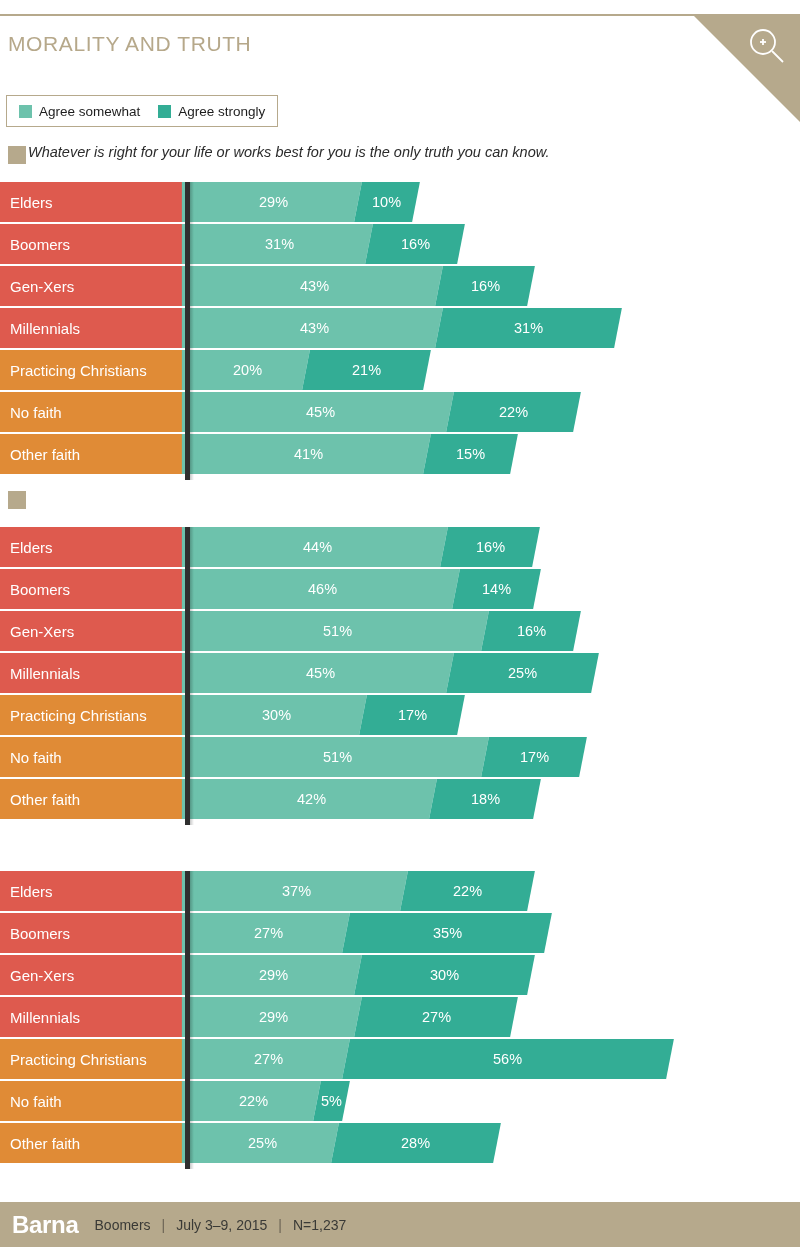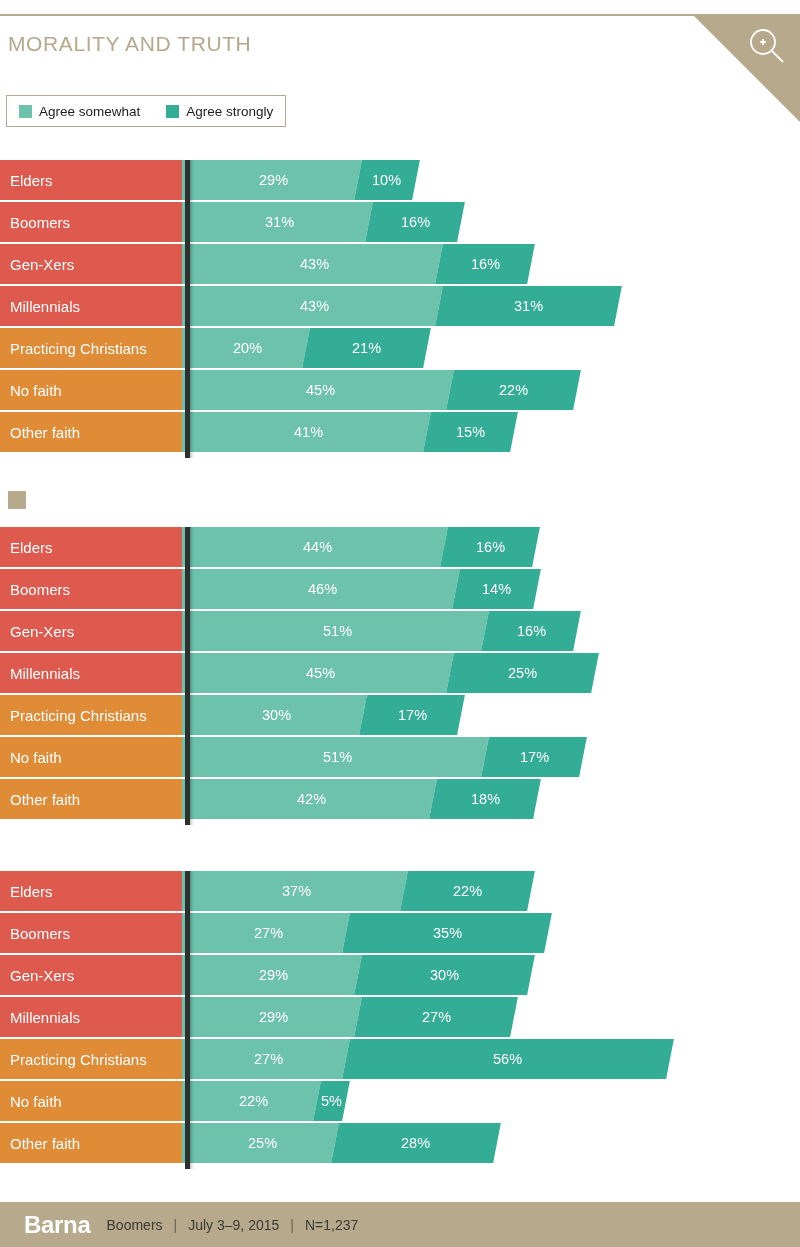--- a/index.html
+++ b/index.html
@@ -47,21 +47,21 @@
     position: absolute; left: 8px; top: 56px;
     font-size: 14px; font-style: italic; color: #3a3a3a;
   }
 
   
   .legend {
     position: absolute; left: 6px; top: 95px;
     height: 32px;
     border: 1px solid #b6a98c;
     display: flex; align-items: center;
-    padding: 0 12px; gap: 26px;
+    padding: 0 12px; gap: 18px;
     background: #fff;
     justify-content: flex-end;
   }
   .legend-item { display: flex; align-items: center; gap: 7px; }
   .legend-swatch { width: 13px; height: 13px; display: inline-block; }
   .legend-label { font-size: 13.5px; color: #1d1d1d; }
 
   
   .section { position: absolute; left: 0; width: 800px; }
   .section-head {
@@ -124,21 +124,21 @@
     transform: skewX(11deg);
     transform-origin: left top;
   }
 
   
   .footer {
     position: absolute; left: 0; bottom: 0;
     width: 800px; height: 45px;
     background: #b6a98c;
     display: flex; align-items: center;
-    padding-left: 24px; gap: 16px;
+    padding-left: 12px; gap: 16px;
   }
   .brand {
     font-size: 24px; font-weight: bold; color: #ffffff;
     letter-spacing: -0.3px;
   }
   .footer-meta {
     font-size: 14px; color: #3a3a36;
     display: flex; align-items: center; gap: 11px;
   }
   .footer-sep { color: #55504440; color: #6b6455; }
@@ -168,20 +168,24 @@
       <span class="legend-label">Agree somewhat</span>
     </div>
     <div class="legend-item">
       <span class="legend-swatch" style="background:#33ad95"></span>
       <span class="legend-label">Agree strongly</span>
     </div>
   </div>
 
   <div id="panels">
       <div class="section" style="top: 143px;">
+        <div class="section-head">
+          <span class="section-bullet"></span>
+          <div class="section-title">Whatever is right for your life or works best for you is the only truth you can know.</div>
+        </div>
         <div class="rows" style="margin-top: 17px;">
           <div class="axis-line" style="height: 298px;"></div>
           <div class="row">
             <div class="row-label" style="background: rgb(222, 90, 78);">Elders</div>
             <div class="bar-area" style="width: 245.42px;">
               <div class="seg somewhat" style="left: 0px; width: 167.62px;">
                 <span>29%</span>
               </div>
               <div class="seg strongly" style="left: 167.62px; width: 57.8px;">
                 <span>10%</span>

